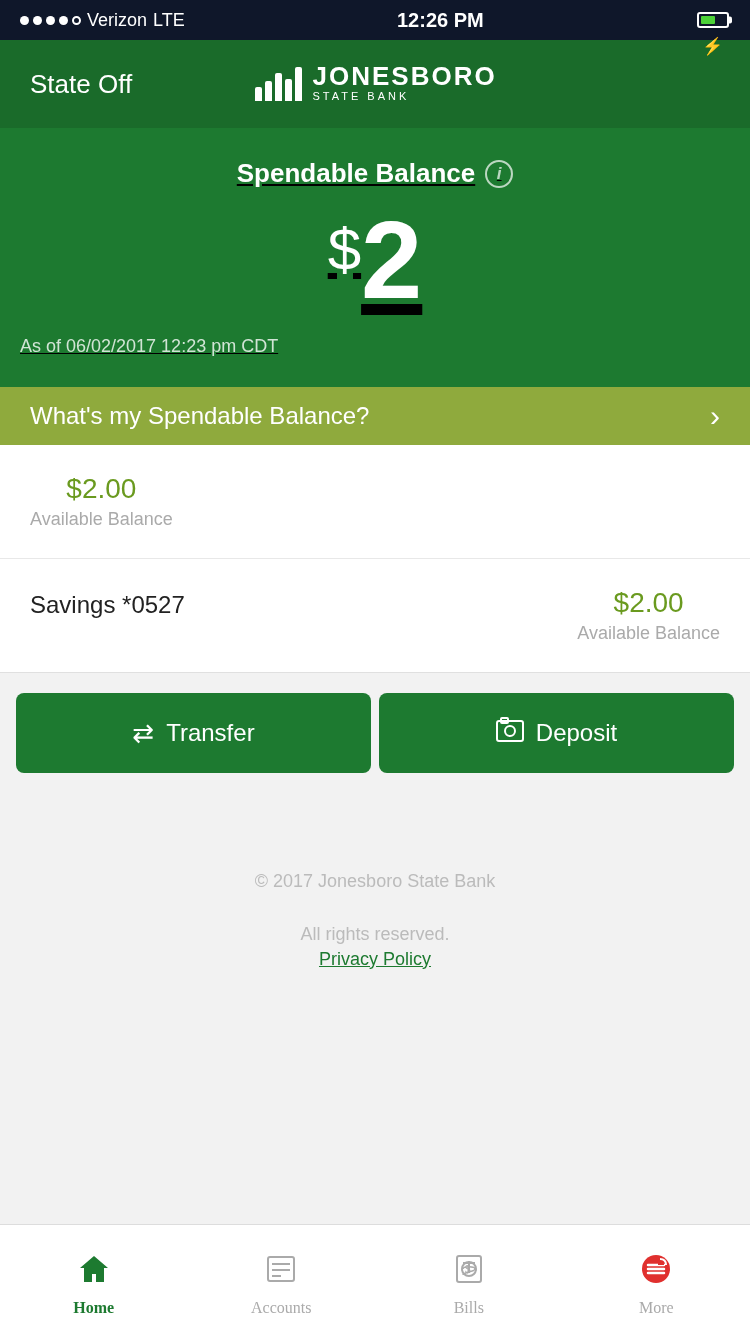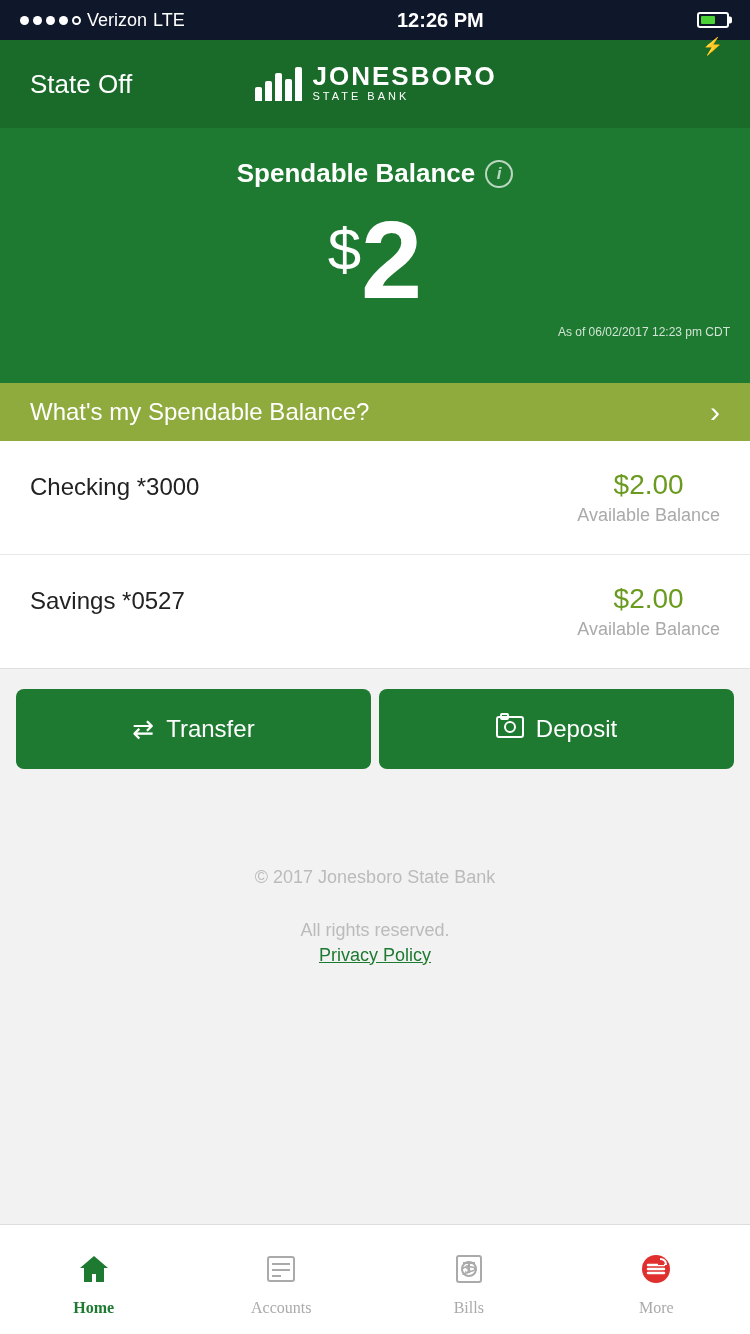--- a/index.html
+++ b/index.html
@@ -116,22 +116,23 @@
       letter-spacing: 3px;
       font-weight: 400;
       line-height: 1.4;
     }
     .header-spacer { width: 100px; }
 
     
     .balance-section {
       width: 100%;
       background: #1d7a30;
-      padding: 30px 20px 44px;
-      text-align: right;
+      padding: 30px 20px 30px;
+      text-align: left;
+      text-decoration: underline;
     }
     .spendable-label {
       color: white;
       font-size: 26px;
       font-weight: 600;
       display: flex;
       align-items: center;
       justify-content: center;
       gap: 10px;
       margin-bottom: 10px;
@@ -157,22 +158,22 @@
       align-items: flex-start;
       justify-content: center;
     }
     .dollar-sign {
       font-size: 60px;
       font-weight: 400;
       margin-top: 18px;
     }
     .as-of-text {
       color: rgba(255,255,255,0.8);
-      font-size: 12px;
-      margin-top: 5px;
+      font-size: 18px;
+      margin-top: 16px;
     }
 
     
     .spendable-banner {
       width: 100%;
       background: #8faa3d;
       height: 58px;
       display: flex;
       align-items: center;
       justify-content: space-between;
@@ -360,21 +361,20 @@
   <div class="as-of-text">As of  06/02/2017 12:23 pm CDT</div>
 </div>
 
 <div class="spendable-banner">
   <span class="spendable-banner-text">What's my Spendable Balance?</span>
   <span class="chevron-right">›</span>
 </div>
 
 <div class="accounts-list">
   <div class="account-item">
-    <span class="account-name">Checking *3000</span>
     <div class="account-right">
       <div class="account-balance">$2.00</div>
       <div class="available-label">Available Balance</div>
     </div>
   </div>
   <div class="account-item">
     <span class="account-name">Savings *0527</span>
     <div class="account-right">
       <div class="account-balance">$2.00</div>
       <div class="available-label">Available Balance</div>

